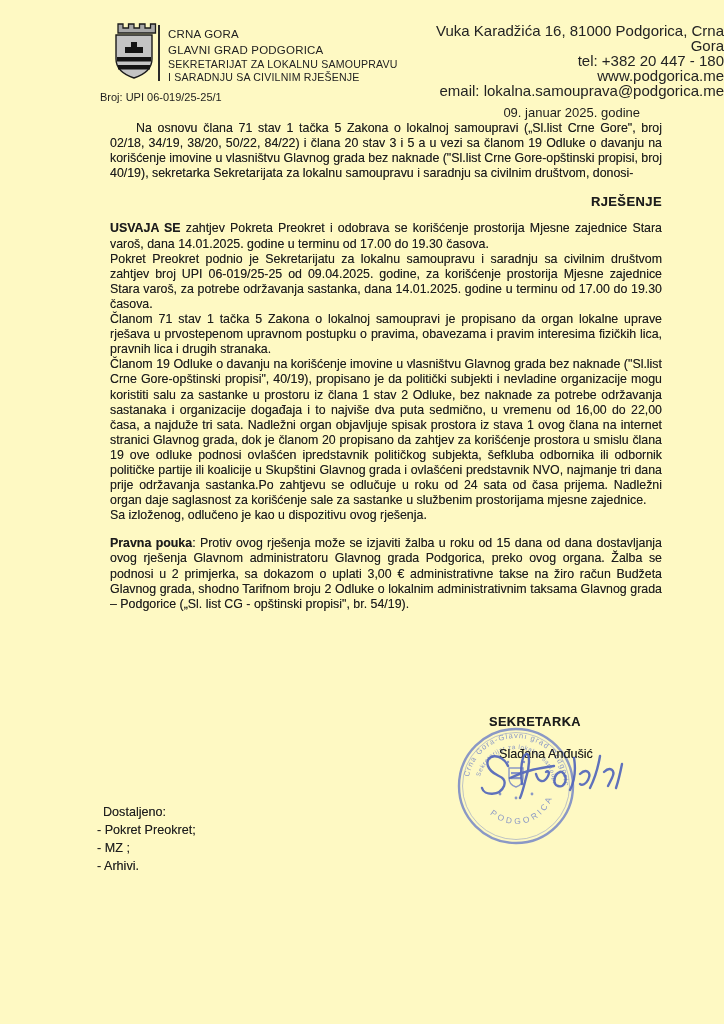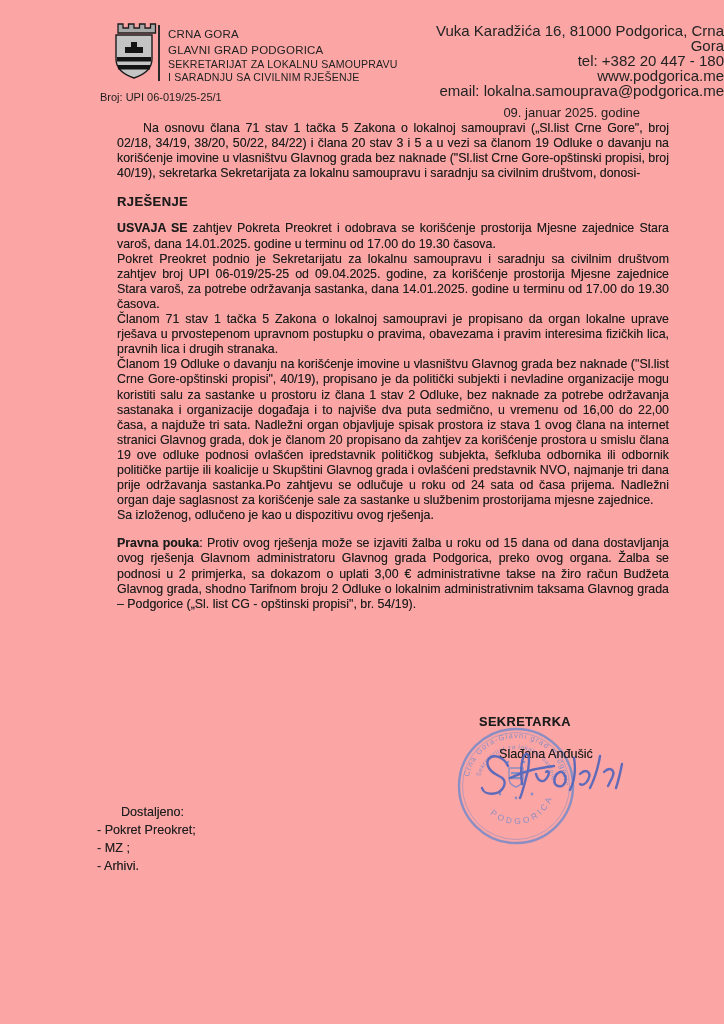--- a/index.html
+++ b/index.html
@@ -3,55 +3,55 @@
 <meta charset="utf-8">
 <style>
   html,body{margin:0;padding:0;}
   body{
     width:724px;height:1024px;background:#f7f7f6;
     font-family:"Liberation Sans","DejaVu Sans",sans-serif;
     color:#1f1f1f;
     -webkit-font-smoothing:antialiased;
   }
   .page{
-    position:relative;width:724px;height:1024px;background:#fca5a5;overflow:hidden;
+    position:relative;width:724px;height:1024px;background:#fef9c3;overflow:hidden;
   }
   
   .coat{position:absolute;left:111px;top:20px;}
   .hdr-divider{position:absolute;left:158px;top:25px;width:2px;height:56px;background:#2a2a2a;}
   .org-block{position:absolute;left:168px;top:26px;}
   .org-line{font-size:11.5px;line-height:16px;letter-spacing:.2px;color:#222;}
   .org-line.small{font-size:10.6px;line-height:13px;}
   .contact-block{position:absolute;left:404px;top:23px;}
   .contact-line{font-size:15px;line-height:15px;color:#232323;text-align:right;}
   .broj-line{position:absolute;left:100px;top:91px;font-size:11px;color:#1d1d1d;}
   .date-line{position:absolute;top:105px;right:84px;font-size:13px;color:#1d1d1d;}
   
   .doc-body{
-    position:absolute;left:117px;top:121px;width:552px;
+    position:absolute;left:110px;top:121px;width:552px;
     font-size:12.4px;line-height:15.1px;text-align:justify;color:#1c1c1c;
     text-shadow:0 0 .45px rgba(30,30,30,.5);
   }
   .doc-body p{margin:0;}
   .indent{text-indent:26px;}
   .h-center{
-    text-align:left;font-weight:bold;font-size:13px;letter-spacing:.4px;
+    text-align:right;font-weight:bold;font-size:13px;letter-spacing:.4px;
     margin:13px 0 12px 0 !important;
   }
   .h-center.obraz{letter-spacing:.2px;}
   .mt{margin-top:13px !important;}
   .bold{font-weight:bold;}
   
-  .sekretarka{position:absolute;left:479px;top:714px;font-size:12.8px;font-weight:bold;letter-spacing:.4px;color:#1c1c1c;text-shadow:0 0 .45px rgba(30,30,30,.5);}
+  .sekretarka{position:absolute;left:489px;top:714px;font-size:12.8px;font-weight:bold;letter-spacing:.4px;color:#1c1c1c;text-shadow:0 0 .45px rgba(30,30,30,.5);}
   .sig-name{position:absolute;left:499px;top:747px;font-size:12.6px;color:#1c1c1c;z-index:3;text-shadow:0 0 .45px rgba(30,30,30,.5);}
   .stamp{position:absolute;left:452px;top:722px;z-index:1;opacity:.88;}
   .signature-ink{position:absolute;left:474px;top:740px;z-index:4;}
   
   .delivered{position:absolute;left:97px;top:803px;font-size:12.6px;line-height:18px;color:#1e1e1e;text-shadow:0 0 .45px rgba(30,30,30,.5);}
-  .delivered .dl-label{margin-left:24px;}
+  .delivered .dl-label{margin-left:6px;}
 </style>
 </head>
 <body>
 
 <div class="page">
 
   <svg class="coat" width="46" height="62" viewBox="0 0 46 62">
     <path d="M7,13 V4 h5 v4 h5.5 V4 h5.5 v4 h5.5 V4 h5.5 v4 h5.5 V4 h5 v9 z" fill="#a8a8a8" stroke="#1c1c1c" stroke-width="1.3"></path>
     <path d="M5,15 h36 v24 q0,13 -18,19 q-18,-6 -18,-19 z" fill="#c4c4c4" stroke="#1c1c1c" stroke-width="1.4"></path>
     <path d="M20,22 h6 v5 h6 v6 H14 v-6 h6 z" fill="#141414"></path>

